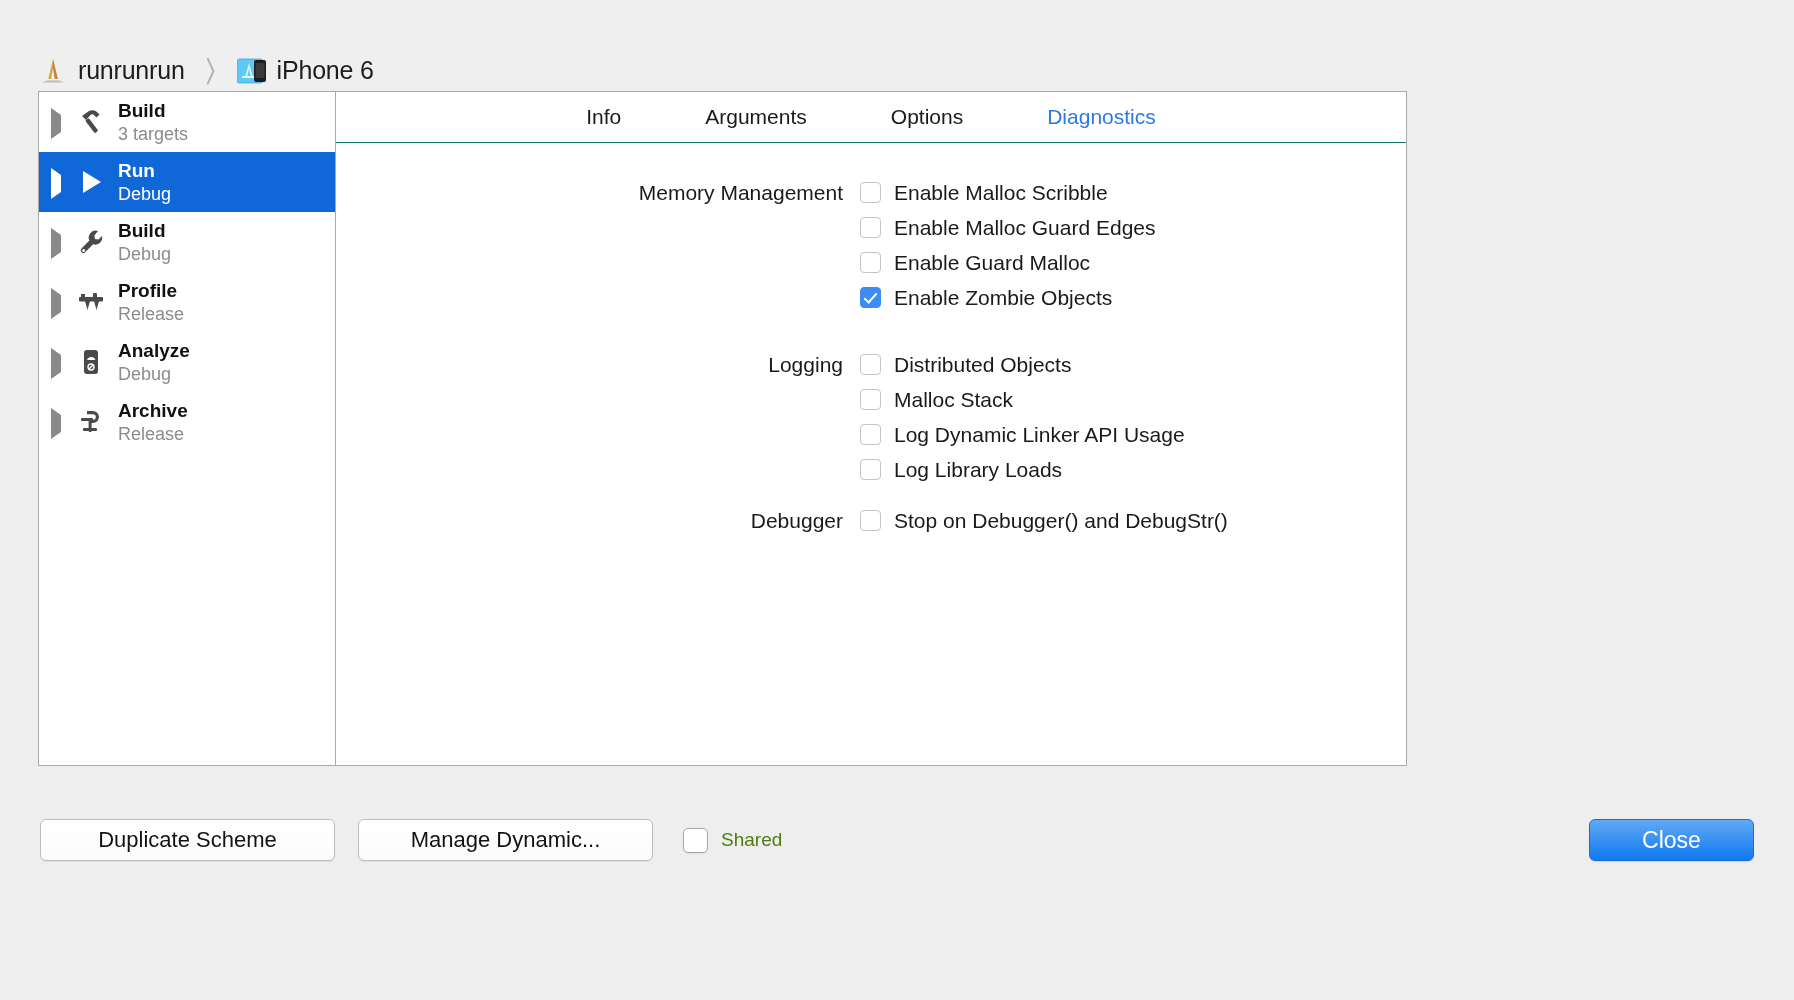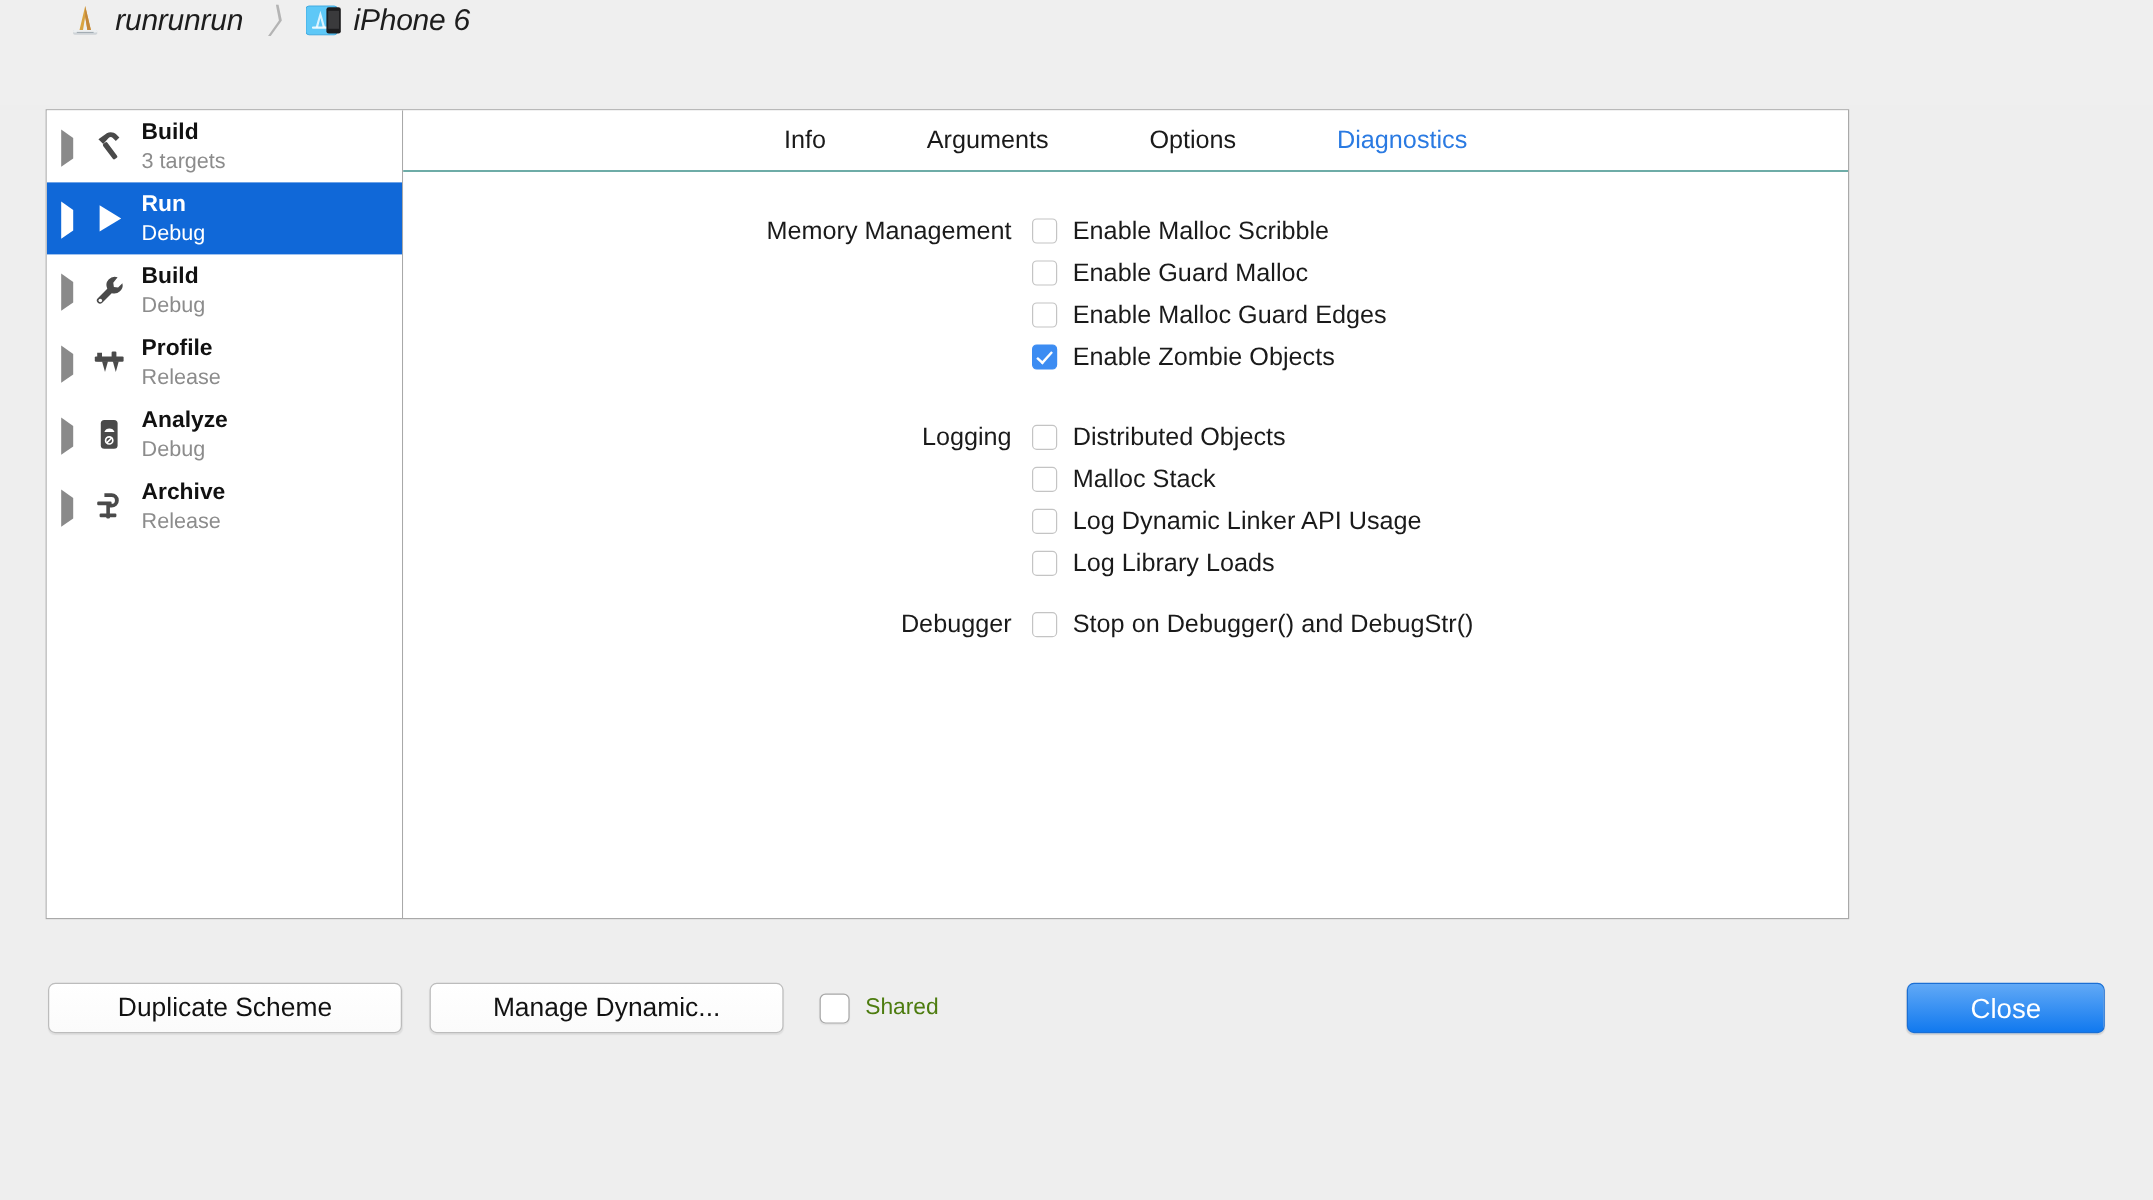--- a/index.html
+++ b/index.html
@@ -15,25 +15,24 @@
     overflow: hidden;
     -webkit-font-smoothing: antialiased;
   }
 
   
   .titlebar {
     position: absolute;
     left: 0; top: 0;
     width: 1794px; height: 88px;
     display: flex;
-    align-items: flex-start;
-    padding-left: 56px;
+    align-items: flex-end;
+    padding-left: 38px;
     box-sizing: border-box;
     background: #efefef;
-    font-style: italic;
   }
   .crumb {
     display: flex;
     align-items: center;
     gap: 10px;
   }
   .crumb-label {
     font-size: 25px;
     color: #1d1d1d;
     letter-spacing: -0.2px;
@@ -52,21 +51,21 @@
   .icon-sim {
     width: 30px; height: 28px;
     position: relative;
     display: inline-block;
   }
 
   
   .panel {
     position: absolute;
     left: 38px; top: 91px;
-    width: 1503px; height: 675px;
+    width: 1369px; height: 675px;
     background: #ffffff;
     border: 1px solid #a9a9a9;
     box-sizing: border-box;
     display: flex;
   }
 
   
   .sidebar {
     width: 297px;
     height: 100%;
@@ -434,25 +433,25 @@
 
       <div class="form-row">
         <div class="form-label">Memory Management</div>
         <div class="form-fields">
           <div class="check-line">
             <span class="cbox"></span>
             <span class="check-label">Enable Malloc Scribble</span>
           </div>
           <div class="check-line">
             <span class="cbox"></span>
+            <span class="check-label">Enable Malloc Guard Edges</span>
+          </div>
+          <div class="check-line">
+            <span class="cbox"></span>
             <span class="check-label">Enable Guard Malloc</span>
-          </div>
-          <div class="check-line">
-            <span class="cbox"></span>
-            <span class="check-label">Enable Malloc Guard Edges</span>
           </div>
           <div class="check-line">
             <span class="cbox checked"></span>
             <span class="check-label">Enable Zombie Objects</span>
           </div>
         </div>
       </div>
 
       <div class="group-gap"></div>
 

